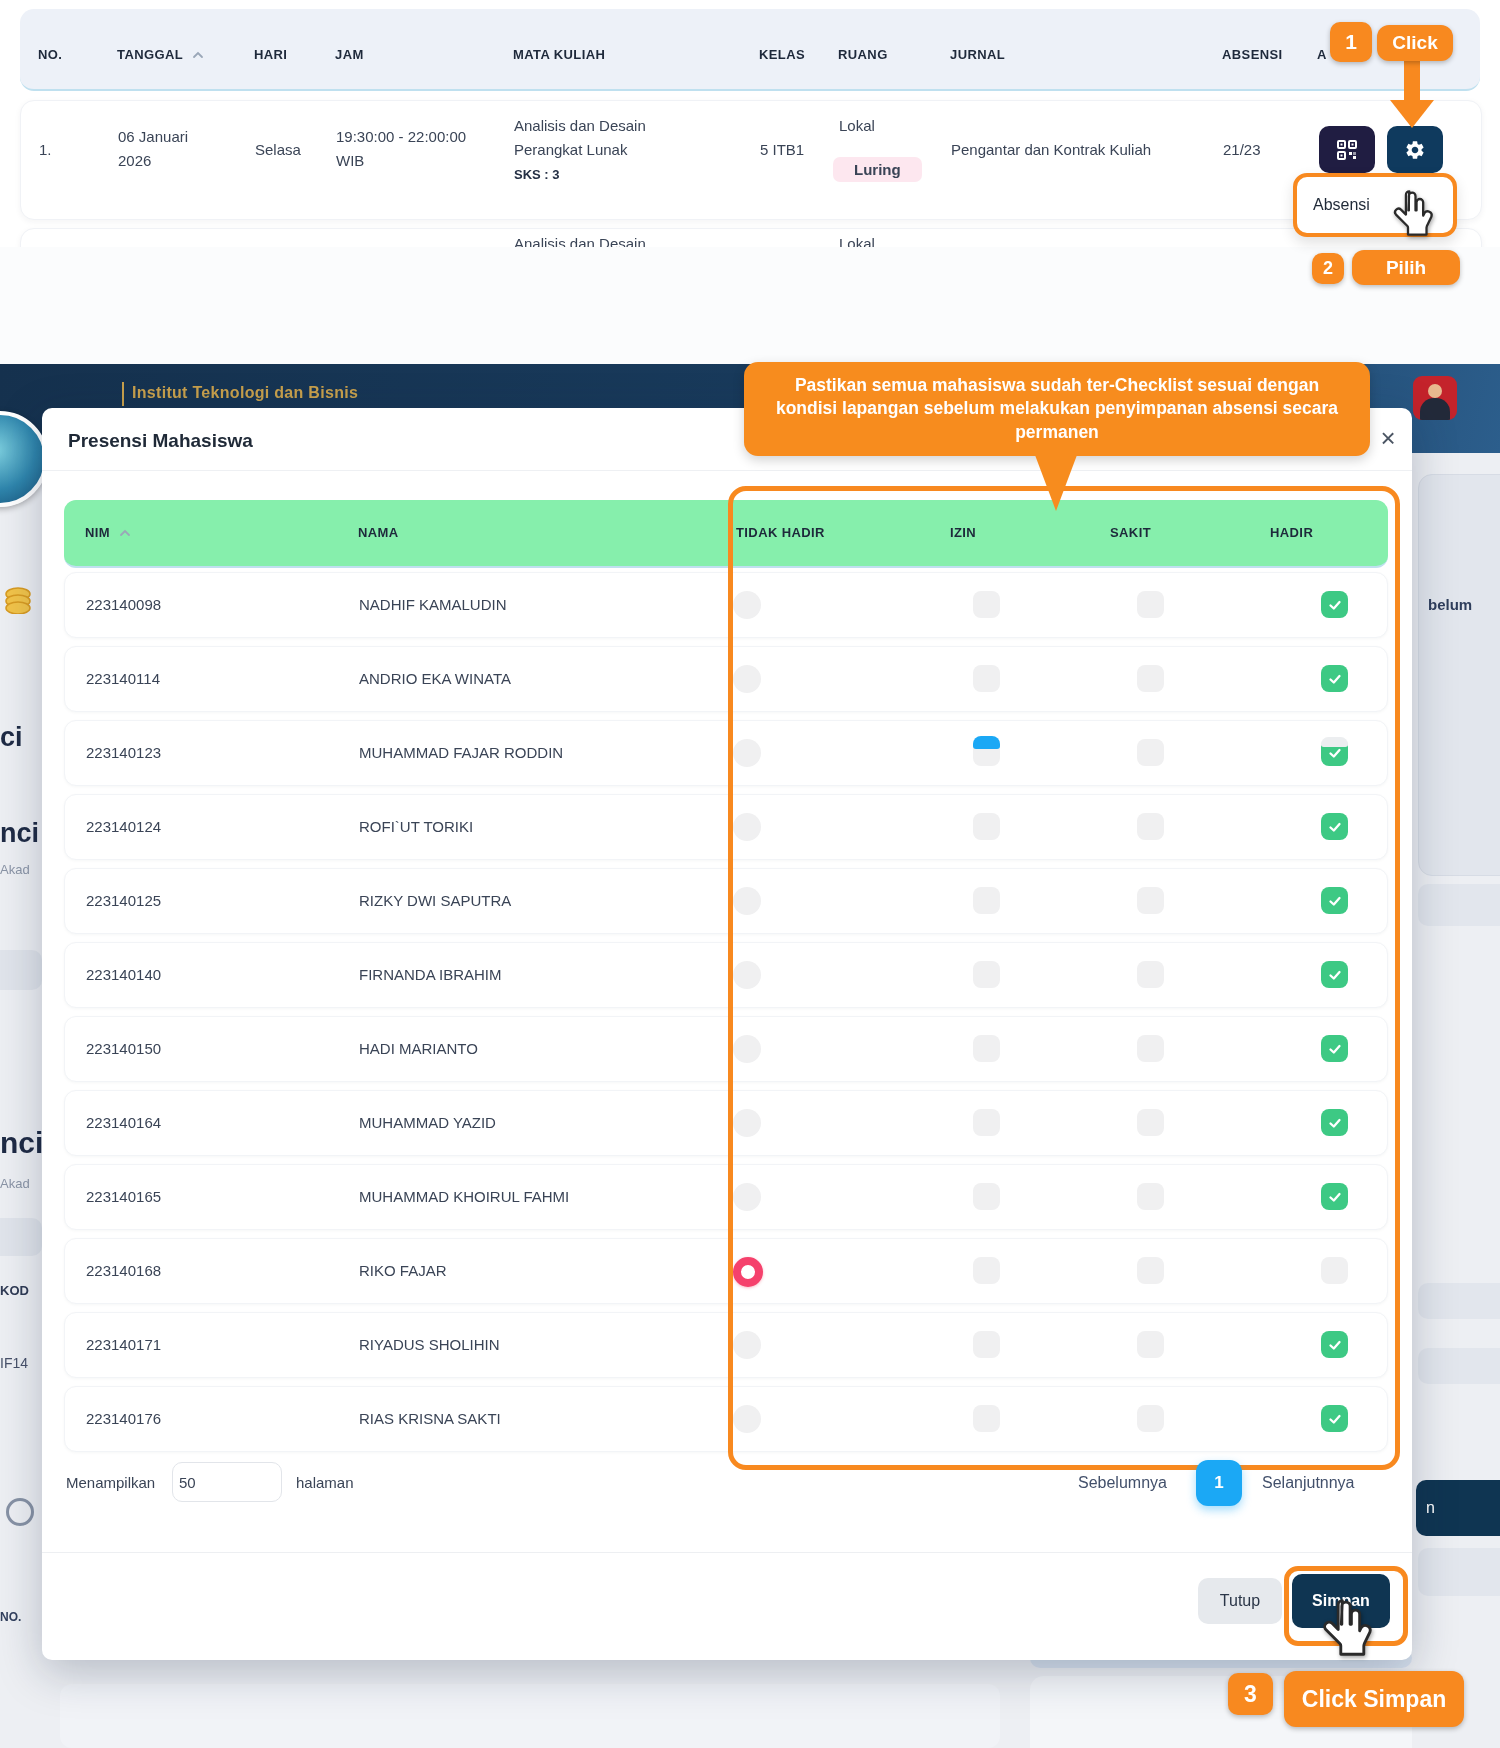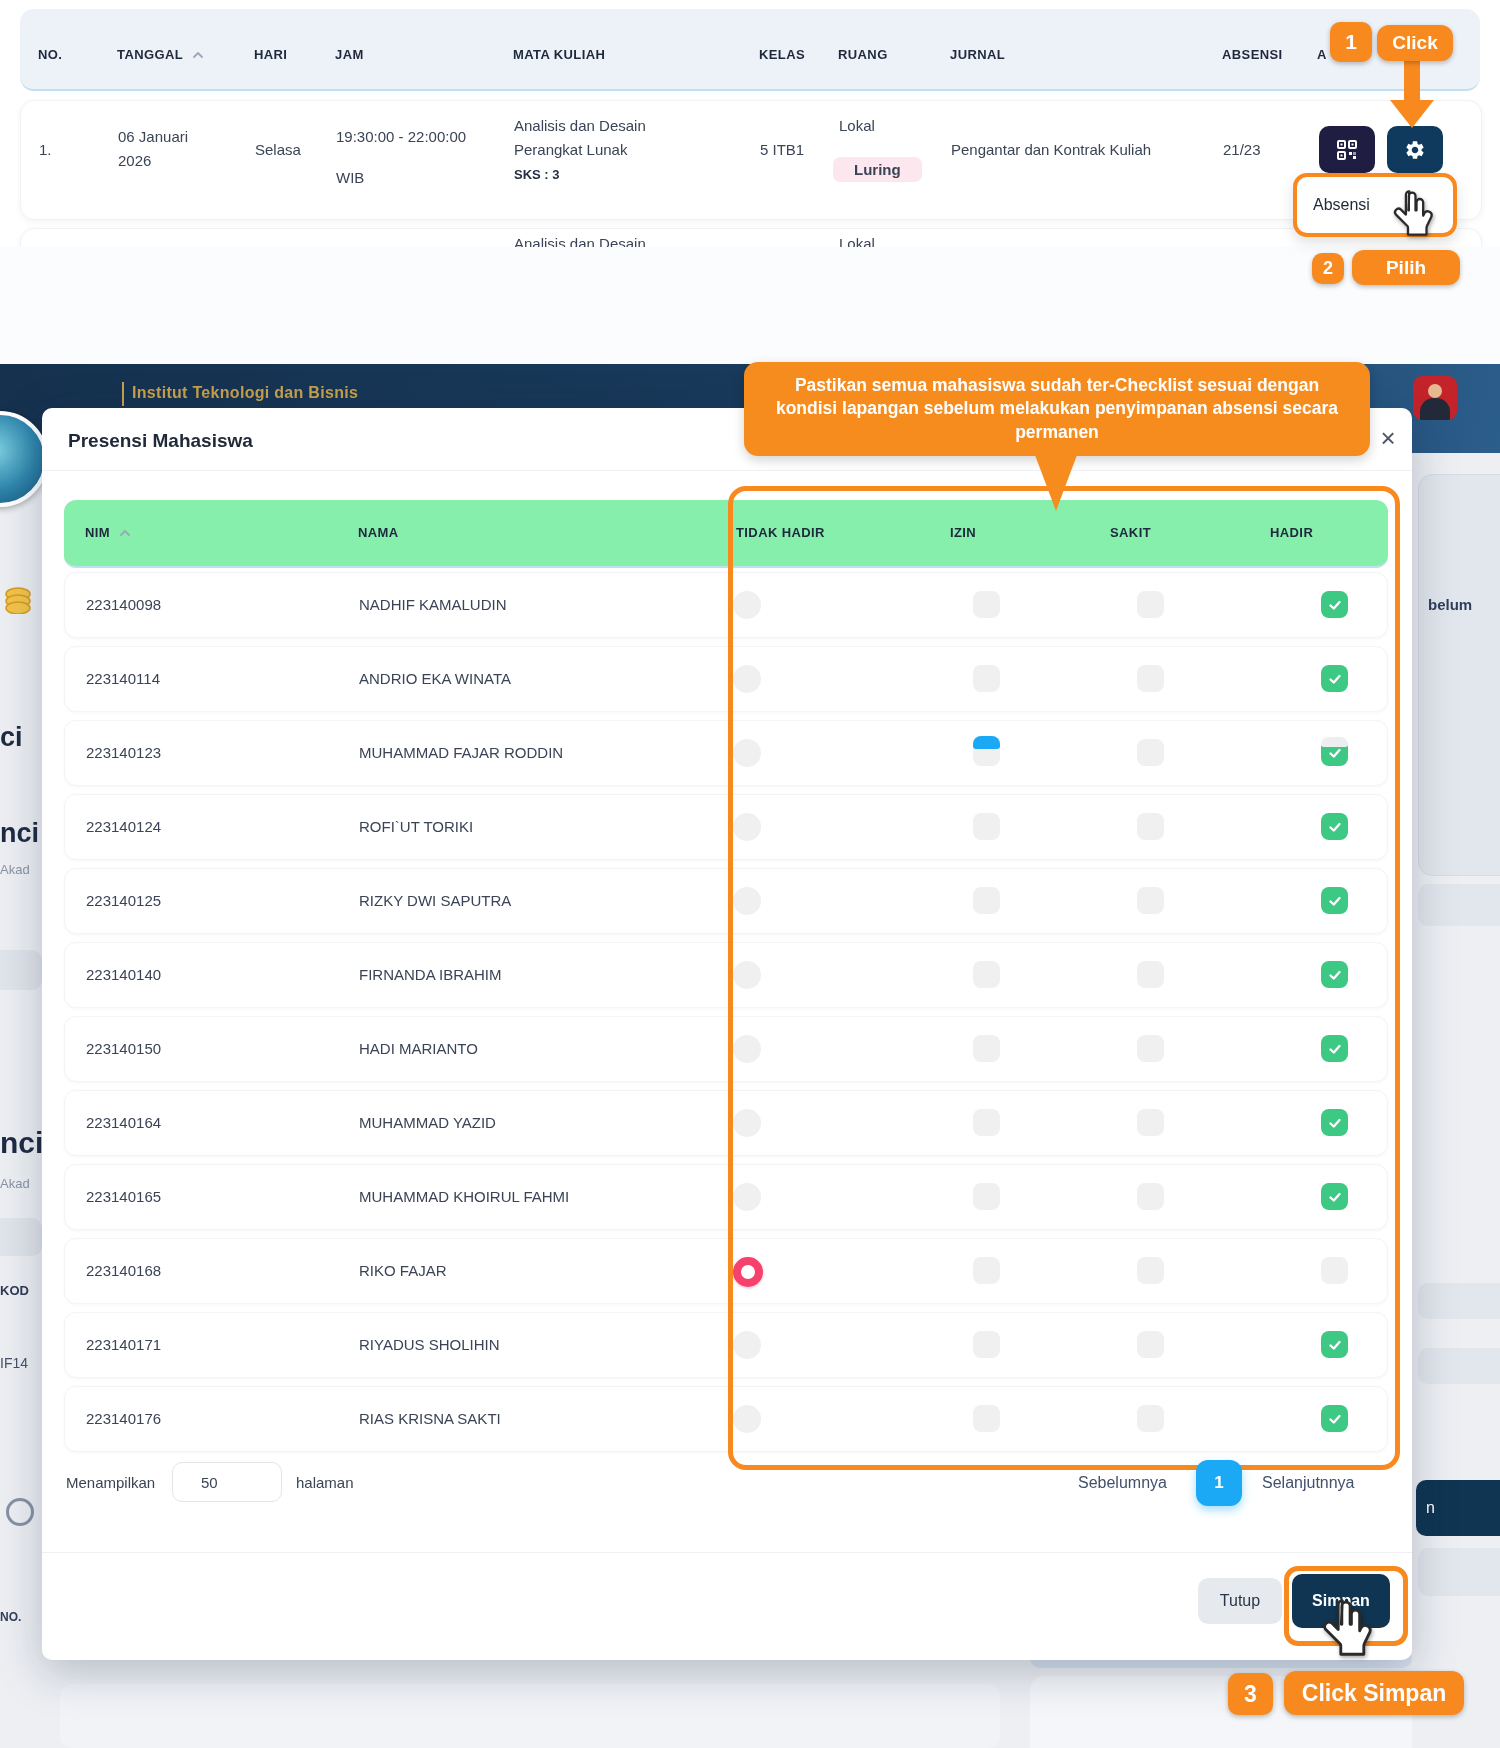--- a/index.html
+++ b/index.html
@@ -36,21 +36,21 @@
   #pill-click{left:1377px;top:25px;width:76px;height:36px;font-size:19px;}
   #arrow1-shaft{left:1404px;top:58px;width:16px;height:46px;background:#f8891f;}
   #arrow1-head{left:1390px;top:100px;width:0;height:0;border-left:22px solid transparent;
                border-right:22px solid transparent;border-top:28px solid #f8891f;}
   #dropdown-absensi{left:1293px;top:173px;width:156px;height:56px;background:#fff;border:4px solid #f8891f;
                     border-radius:14px;box-shadow:0 6px 14px rgba(0,0,0,.12);display:flex;align-items:center;}
   #dropdown-absensi .lbl{margin-left:16px;font-size:16px;color:#1f2937;}
   #badge2{left:1312px;top:253px;width:32px;height:31px;font-size:18px;}
   #pill-pilih{left:1352px;top:250px;width:108px;height:35px;font-size:19px;}
   #badge3{left:1228px;top:1673px;width:45px;height:42px;font-size:23px;}
-  #pill-click-simpan{left:1284px;top:1671px;width:180px;height:44px;font-size:23px;}
+  #pill-click-simpan{left:1284px;top:1671px;width:180px;height:56px;font-size:23px;}
 
   
   #gap{left:0;top:247px;width:1500px;height:117px;background:#fbfcfd;}
   #page-bg{left:0;top:453px;width:1500px;height:1295px;background:#edeff3;}
   #navbar{left:0;top:364px;width:1500px;height:89px;
           background:linear-gradient(105deg,#15314e 0%,#1a3e61 70%,#2c5e8c 100%);}
   #logo{left:-48px;top:411px;width:88px;height:88px;border-radius:50%;border:4px solid #fff;
         background:radial-gradient(circle at 45% 40%,#7ed0df 0%,#2f86ad 55%,#164f77 100%);box-shadow:0 2px 6px rgba(0,0,0,.3);}
   #logo::after{content:"";position:absolute;left:30px;top:34px;width:14px;height:14px;border-radius:50%;background:#f2c84b;}
   #brand-sep{left:122px;top:382px;width:2px;height:24px;background:#c8a04c;}
@@ -97,21 +97,21 @@
   .box{width:27px;height:27px;border-radius:8px;background:#f0f0f1;overflow:visible;position:absolute;}
   .box.green{background:#3dc984;display:flex;align-items:center;justify-content:center;}
   .cap-blue{position:absolute;left:0;top:-3px;width:27px;height:13px;border-radius:8px 8px 3px 3px;background:#1ba8f5;}
   .cap-gray{position:absolute;left:0;top:-2px;width:27px;height:10px;border-radius:8px 8px 3px 3px;background:#eceef0;}
   .x-th{left:668px}.x-izin{left:908px}.x-sakit{left:1072px}.x-hadir{left:1256px}
 
   #hl-rect{left:686px;top:78px;width:662px;height:974px;border:5px solid #f8891f;border-radius:18px;pointer-events:none;}
 
   #pag-menampilkan{left:24px;top:1066px;font-size:15px;color:#3a4456;}
   #pag-input{left:130px;top:1054px;width:110px;height:40px;border:1.5px solid #e2e5ea;border-radius:10px;
-             font-size:15px;color:#3a4456;padding-left:28px;box-sizing:border-box;background:#fff;
+             font-size:15px;color:#3a4456;padding-left:6px;box-sizing:border-box;background:#fff;
              display:flex;align-items:center;}
   #pag-halaman{left:254px;top:1066px;font-size:15px;color:#3a4456;}
   #pag-prev{left:1036px;top:1066px;font-size:16px;color:#42506b;}
   #pag-page{left:1154px;top:1052px;width:46px;height:46px;background:#1ba8f5;border-radius:12px;color:#fff;
             font-weight:bold;font-size:17px;display:flex;align-items:center;justify-content:center;
             box-shadow:0 4px 10px rgba(27,168,245,.4);}
   #pag-next{left:1220px;top:1066px;font-size:16px;color:#42506b;}
 
   #footer-divider{left:0;top:1144px;width:1370px;height:1px;background:#edeff2;}
   #btn-tutup{left:1156px;top:1170px;width:84px;height:46px;background:#e6e9ed;border:none;border-radius:10px;
@@ -195,21 +195,21 @@
       <span class="h-absensi">ABSENSI</span>
       <span class="h-aksi">A</span>
     </div>
 
     <div class="abs card" id="row1">
       <span style="left:18px;top:40px">1.</span>
       <span style="left:97px;top:27px">06 Januari</span>
       <span style="left:97px;top:51px">2026</span>
       <span style="left:234px;top:40px">Selasa</span>
       <span style="left:315px;top:27px">19:30:00 - 22:00:00</span>
-      <span style="left:315px;top:68px">WIB</span>
+      <span style="left:315px;top:51px">WIB</span>
       <span style="left:493px;top:16px">Analisis dan Desain</span>
       <span style="left:493px;top:40px">Perangkat Lunak</span>
       <span style="left:493px;top:66px;font-size:13px;font-weight:bold;color:#253045">SKS : 3</span>
       <span style="left:739px;top:40px">5 ITB1</span>
       <span style="left:818px;top:16px">Lokal</span>
       <span style="left:818px;top:52px">IT.3.2</span>
       <span class="pink-badge">Luring</span>
       <span style="left:930px;top:40px">Pengantar dan Kontrak Kuliah</span>
       <span style="left:1202px;top:40px">21/23</span>
       <button class="icon-btn qr-btn">

